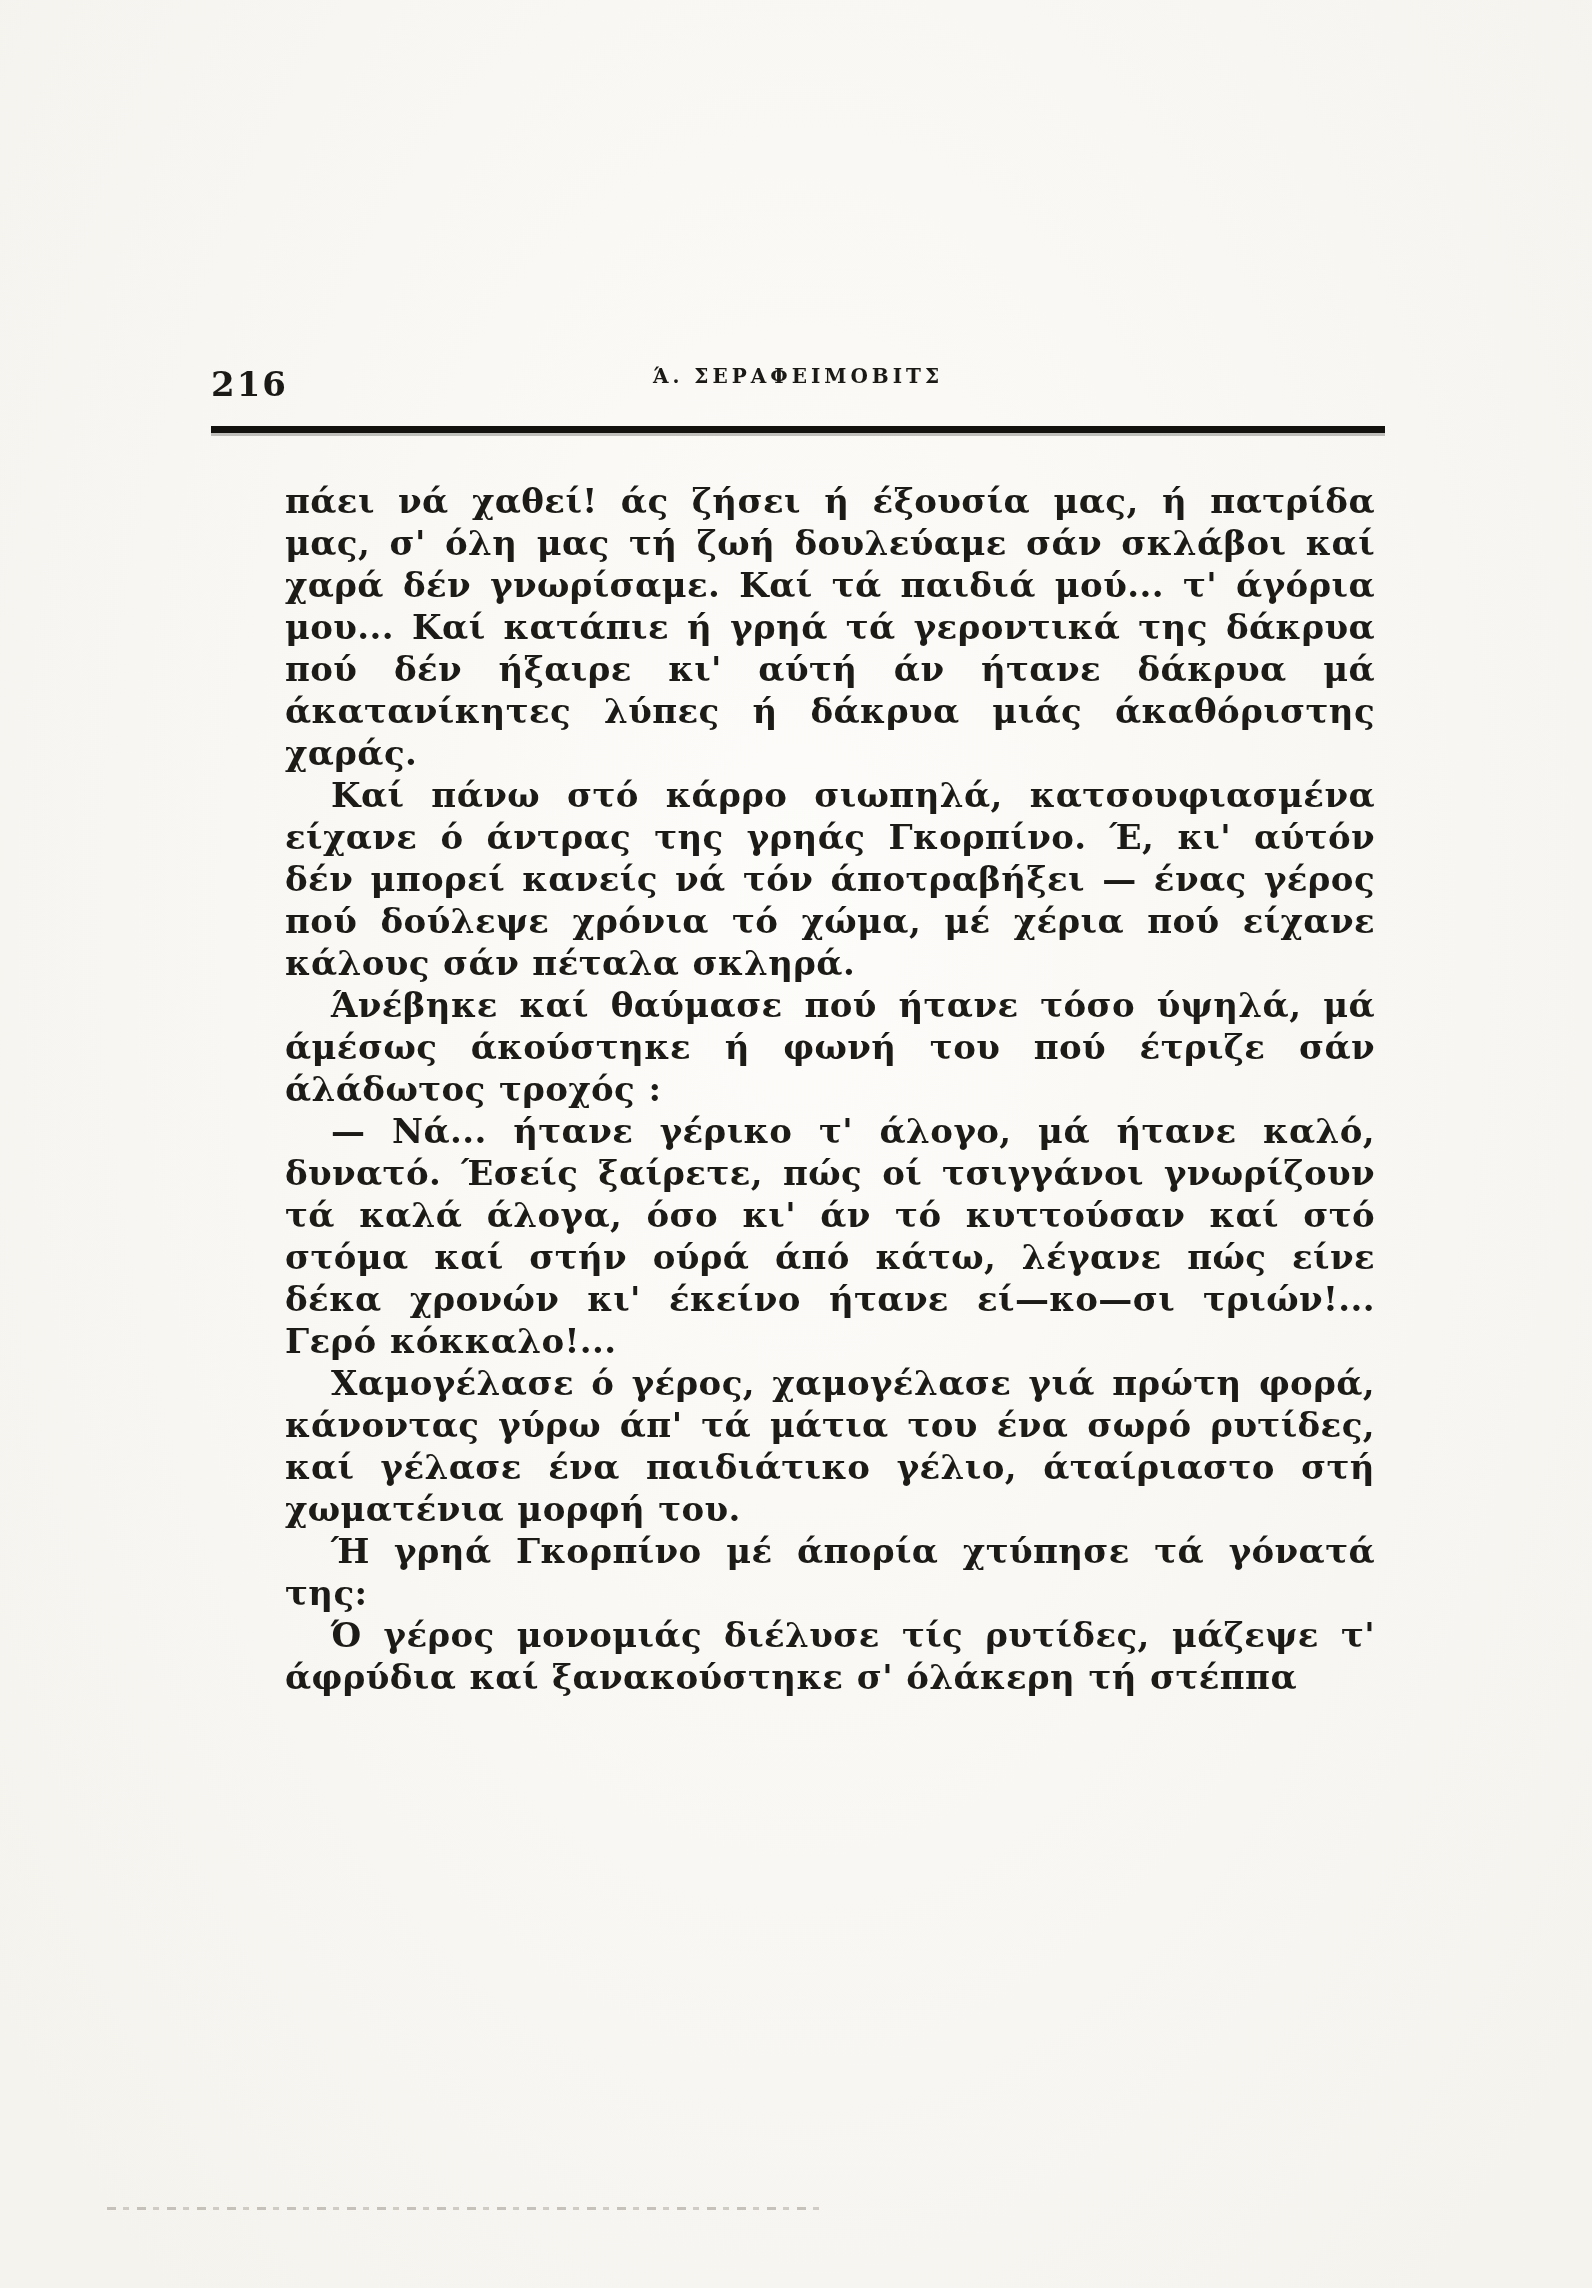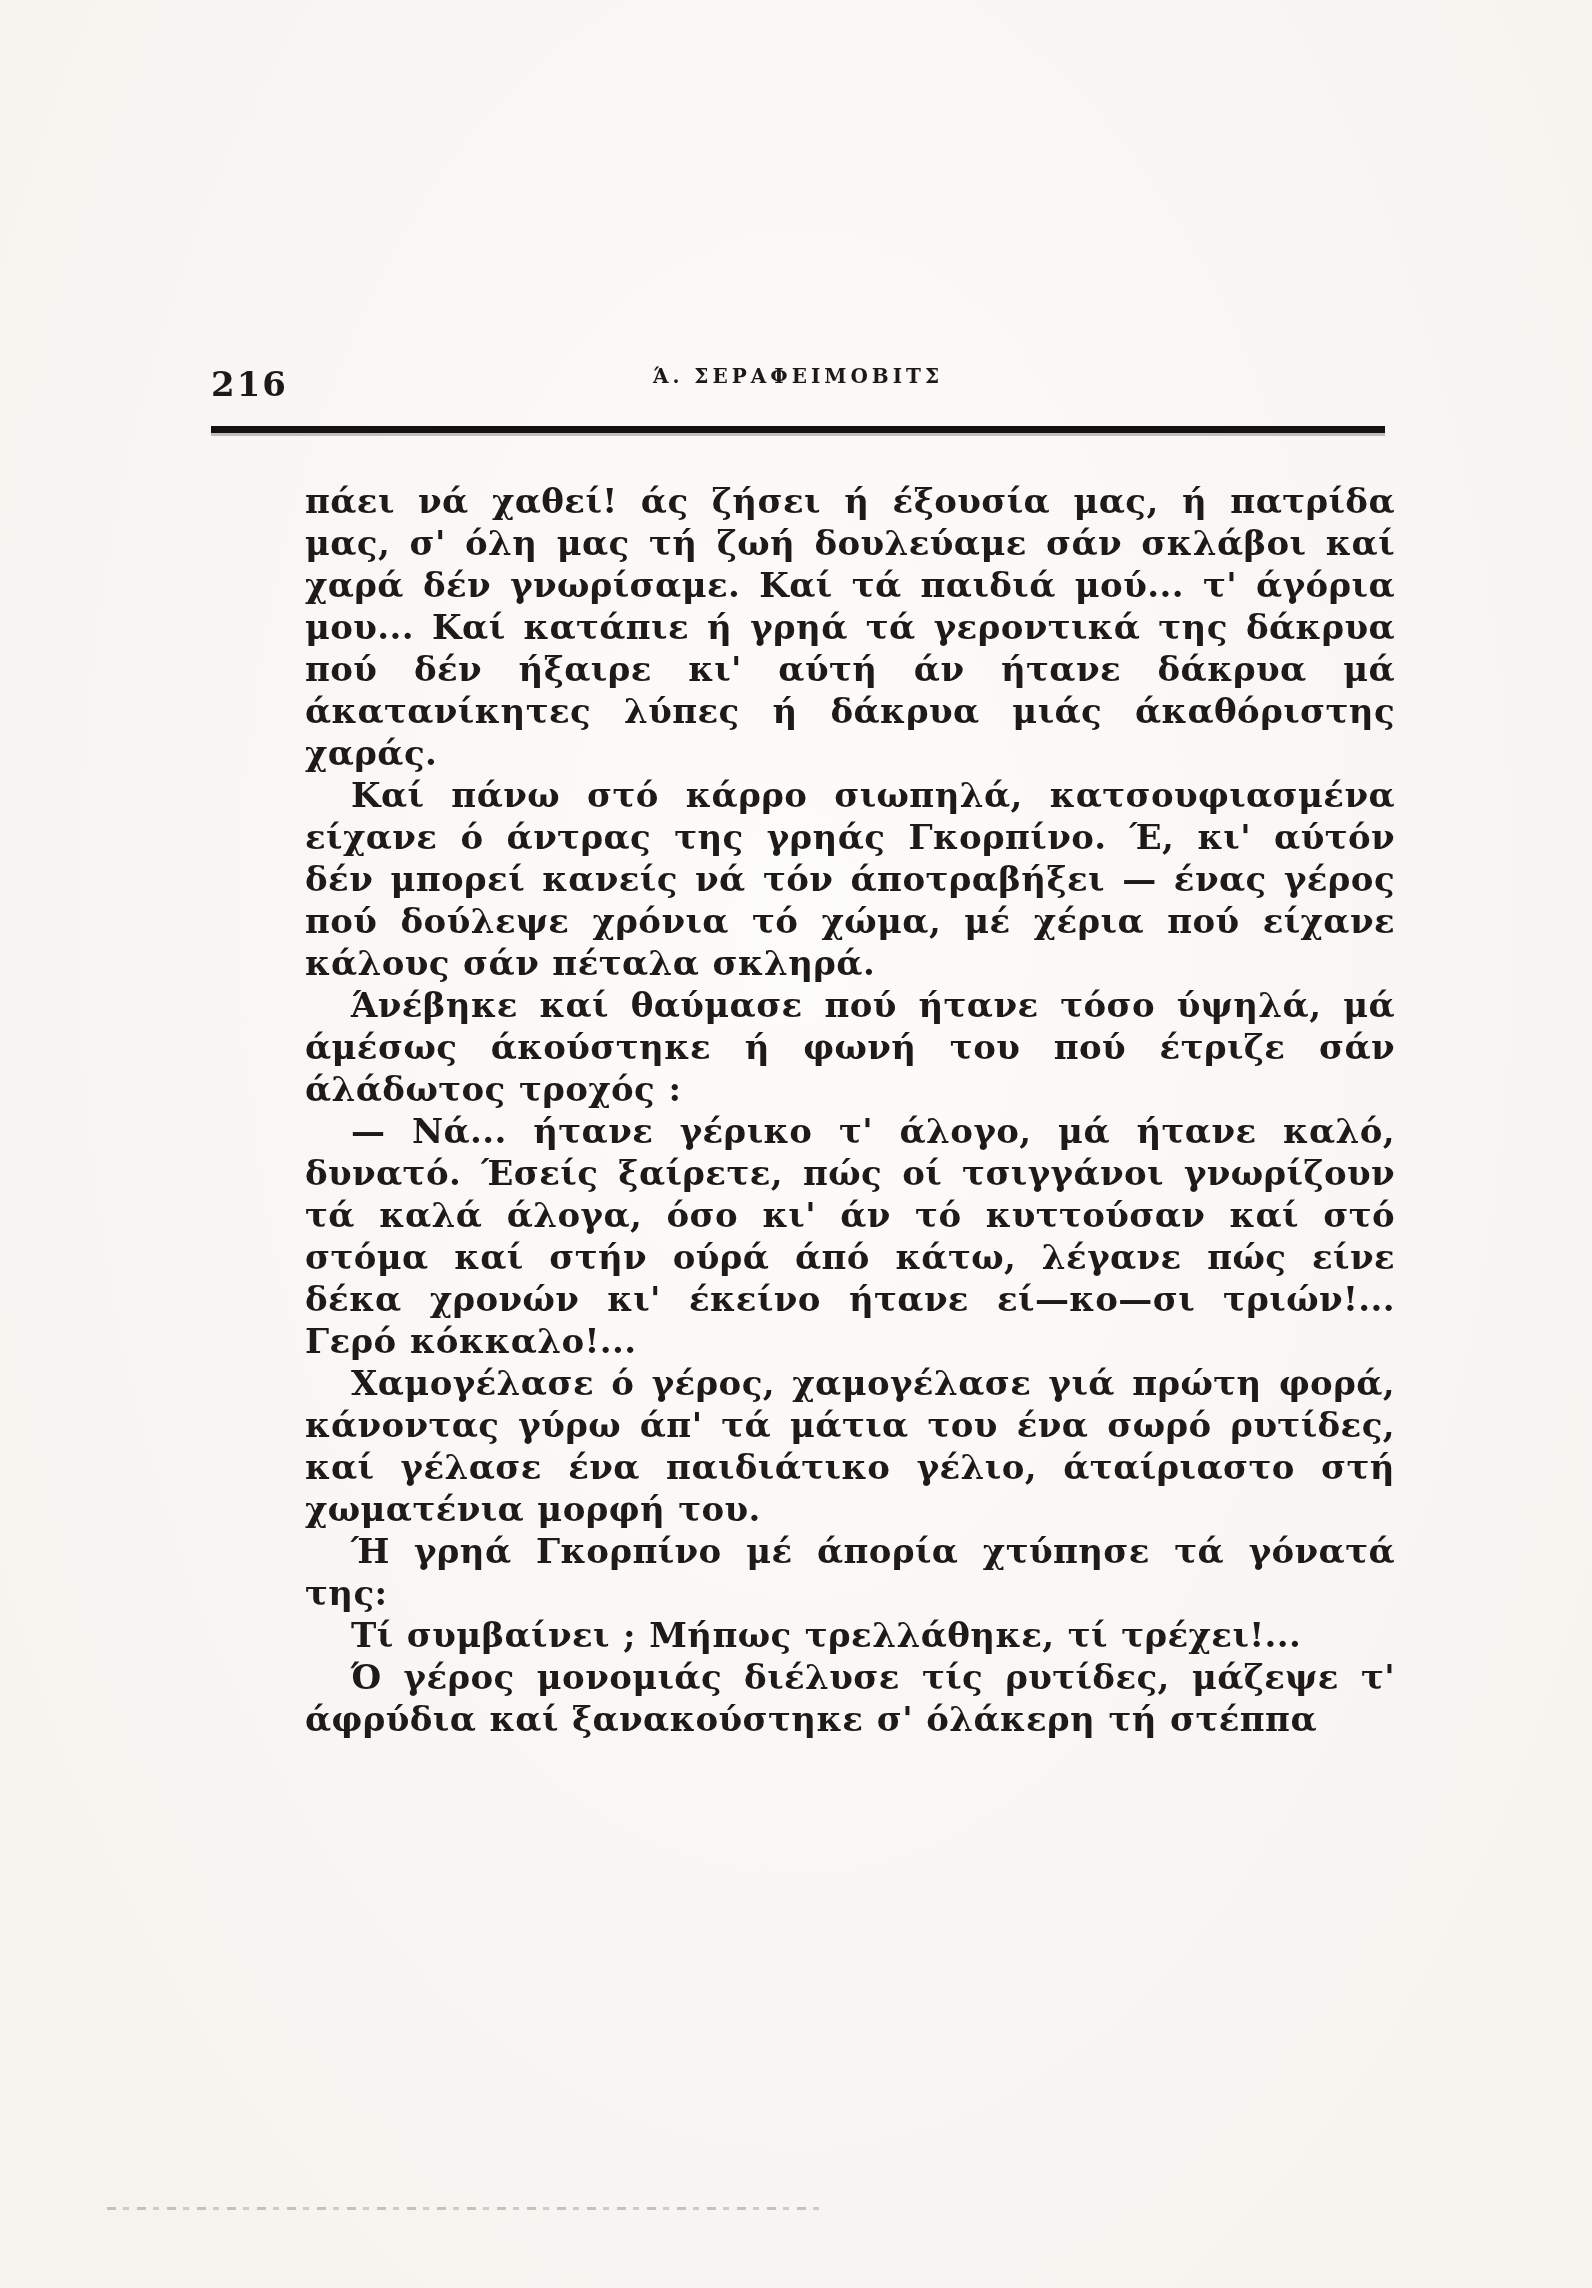--- a/index.html
+++ b/index.html
@@ -63,21 +63,20 @@
     top: 480px;
     left: 285px;
     width: 1090px;
     font-size: 34px;
     line-height: 42px;
     font-weight: 700;
     color: #1d1b17;
     text-align: justify;
     letter-spacing: 0.4px;
     word-spacing: 1px;
-    margin-left: 20px;
   }
   .text-block p {
     margin: 0;
     text-indent: 46px;
   }
   .text-block p.continued {
     text-indent: 0;
   }
   .scan-artifact-line {
     position: absolute;
@@ -107,20 +106,19 @@
 
   <div class="header-rule"></div>
 
   <main class="text-block">
     <p class="continued">πάει νά χαθεί! άς ζήσει ή έξουσία μας, ή πατρίδα μας, σ' όλη μας τή ζωή δουλεύαμε σάν σκλάβοι καί χαρά δέν γνωρίσαμε. Καί τά παιδιά μού... τ' άγόρια μου... Καί κατάπιε ή γρηά τά γεροντικά της δάκρυα πού δέν ήξαιρε κι' αύτή άν ήτανε δάκρυα μά άκατανίκητες λύπες ή δάκρυα μιάς άκαθόριστης χαράς.</p>
     <p>Καί πάνω στό κάρρο σιωπηλά, κατσουφιασμένα είχανε ό άντρας της γρηάς Γκορπίνο. Έ, κι' αύτόν δέν μπορεί κανείς νά τόν άποτραβήξει — ένας γέρος πού δούλεψε χρόνια τό χώμα, μέ χέρια πού είχανε κάλους σάν πέταλα σκληρά.</p>
     <p>Άνέβηκε καί θαύμασε πού ήτανε τόσο ύψηλά, μά άμέσως άκούστηκε ή φωνή του πού έτριζε σάν άλάδωτος τροχός :</p>
     <p>— Νά... ήτανε γέρικο τ' άλογο, μά ήτανε καλό, δυνατό. Έσείς ξαίρετε, πώς οί τσιγγάνοι γνωρίζουν τά καλά άλογα, όσο κι' άν τό κυττούσαν καί στό στόμα καί στήν ούρά άπό κάτω, λέγανε πώς είνε δέκα χρονών κι' έκείνο ήτανε εί—κο—σι τριών!... Γερό κόκκαλο!...</p>
     <p>Χαμογέλασε ό γέρος, χαμογέλασε γιά πρώτη φορά, κάνοντας γύρω άπ' τά μάτια του ένα σωρό ρυτίδες, καί γέλασε ένα παιδιάτικο γέλιο, άταίριαστο στή χωματένια μορφή του.</p>
     <p>Ή γρηά Γκορπίνο μέ άπορία χτύπησε τά γόνατά της:</p>
-    <p>Τί συμβαίνει ; Μήπως τρελλάθηκε, τί τρέχει!...</p>
     <p>Ό γέρος μονομιάς διέλυσε τίς ρυτίδες, μάζεψε τ' άφρύδια καί ξανακούστηκε σ' όλάκερη τή στέππα</p>
   </main>
 
   <div class="scan-artifact-line"></div>
 
 </div>
 
 
 </body></html>

